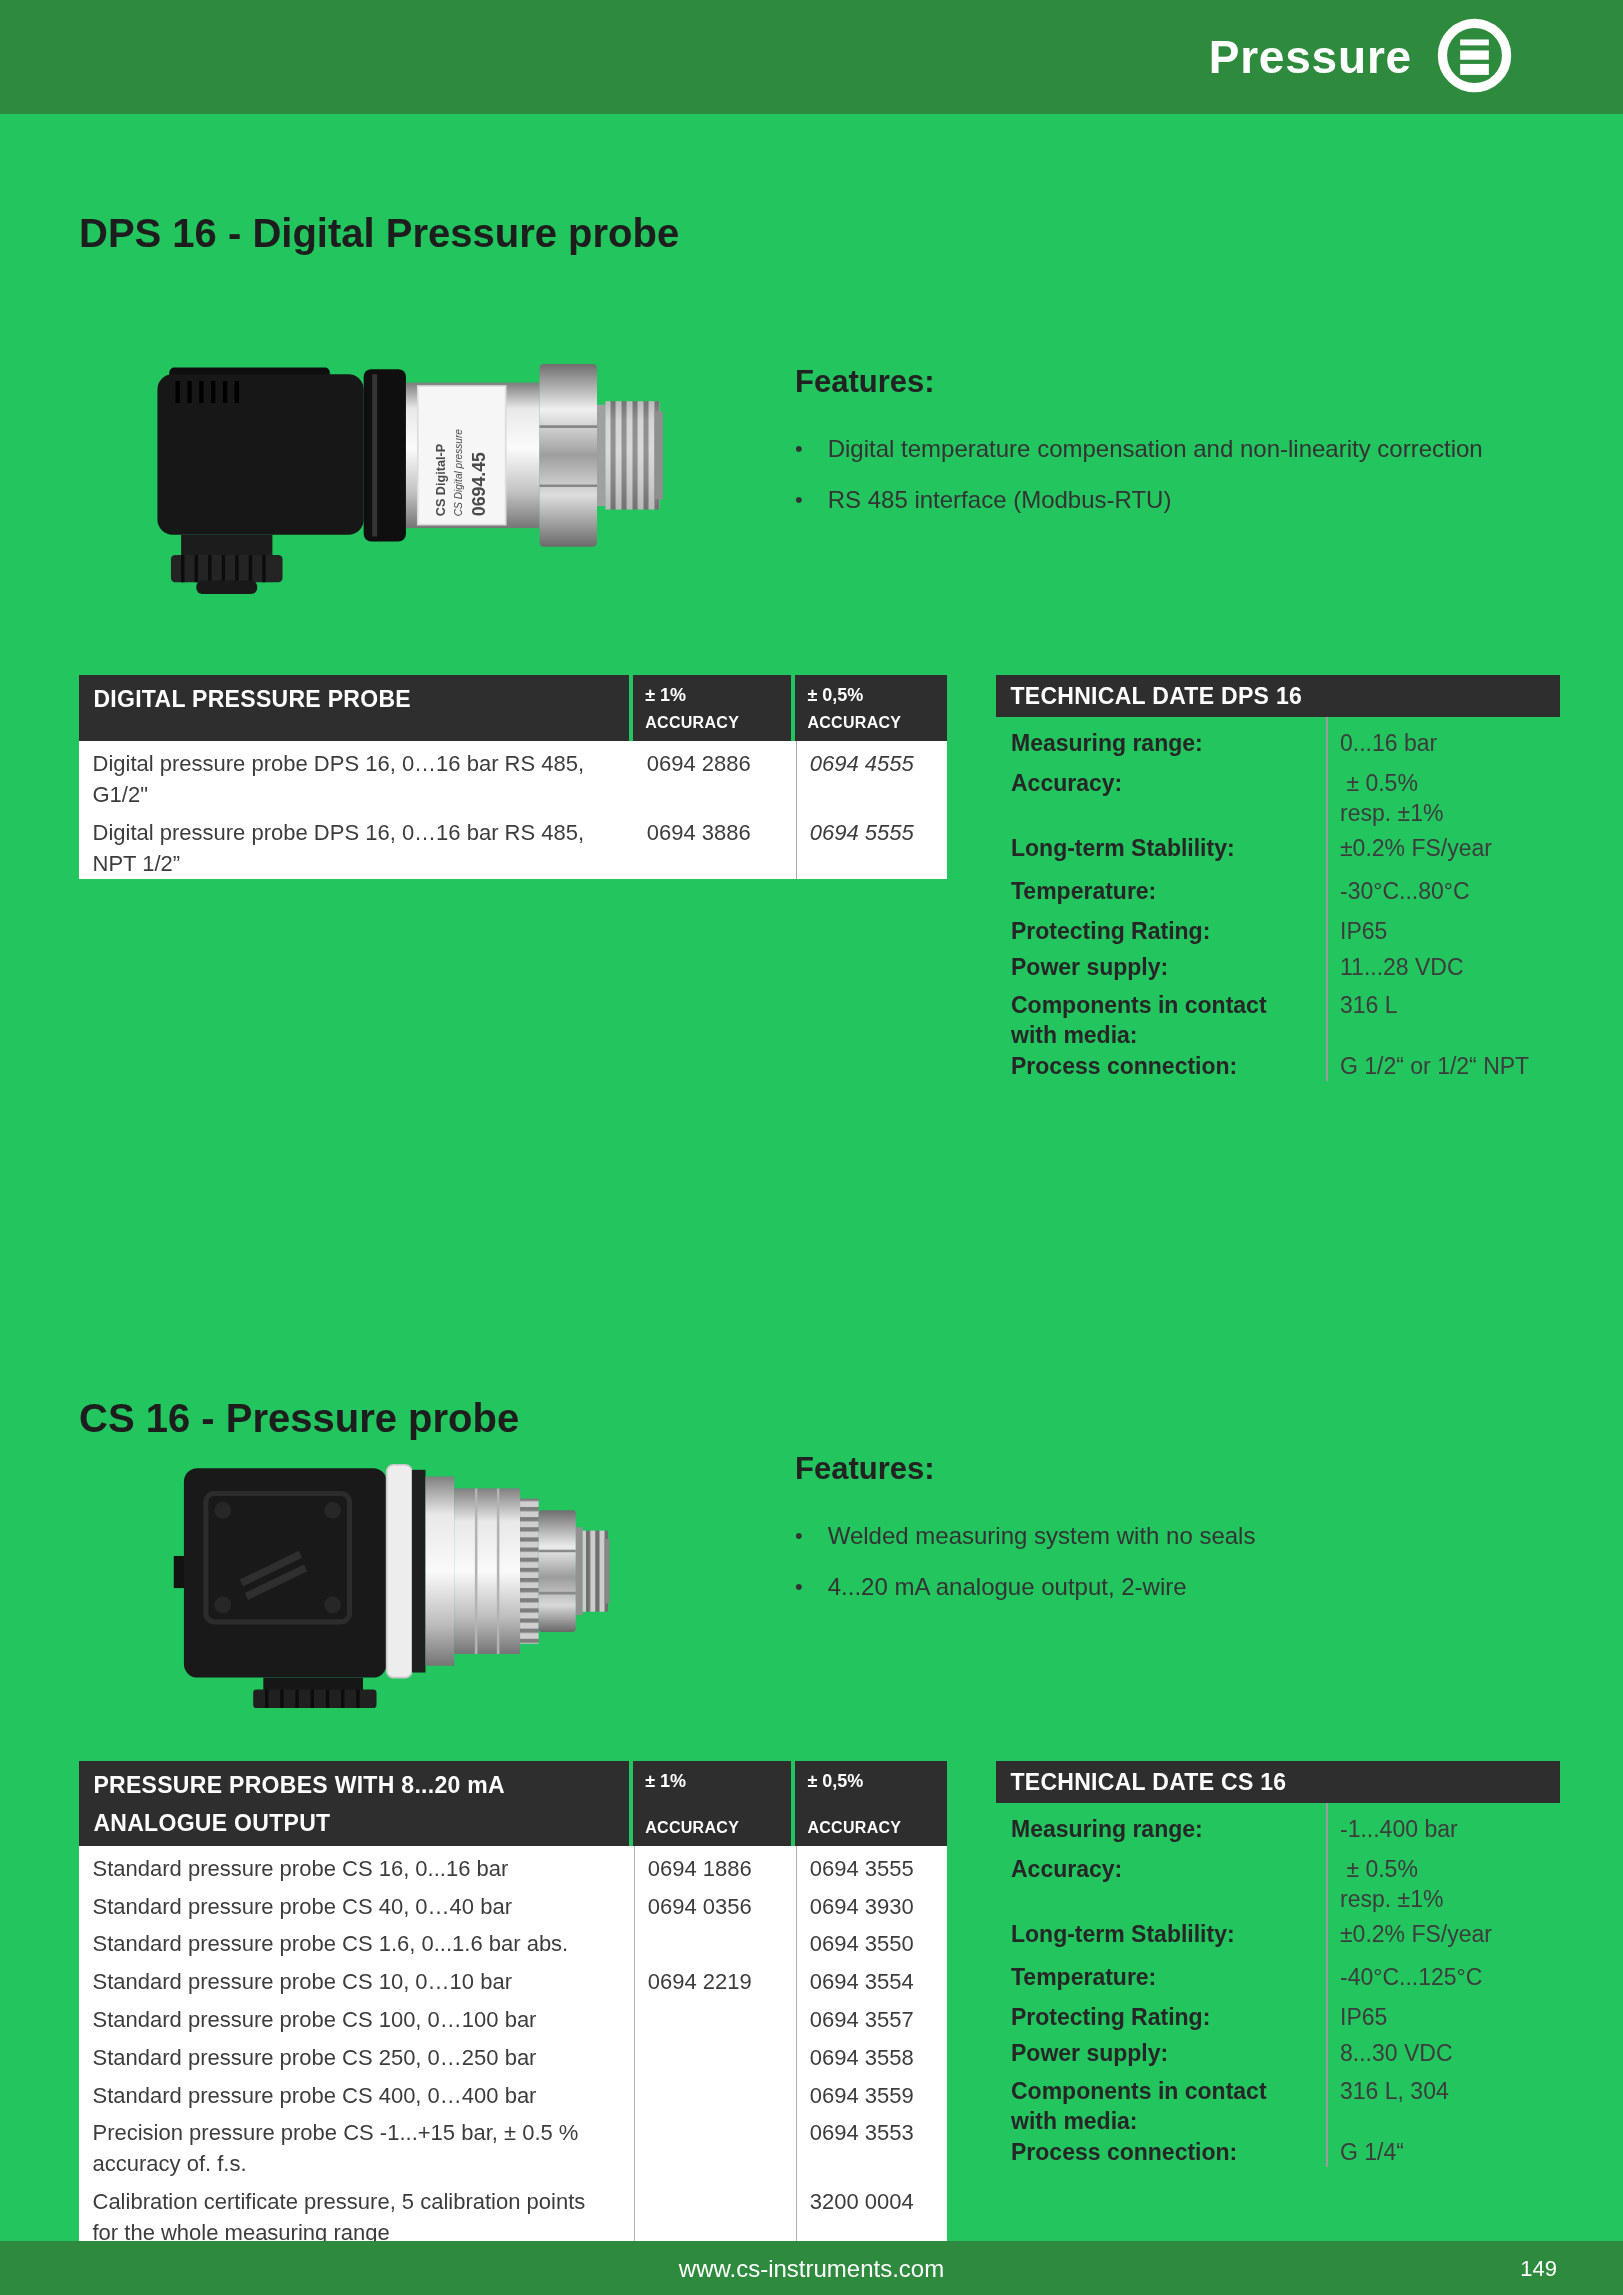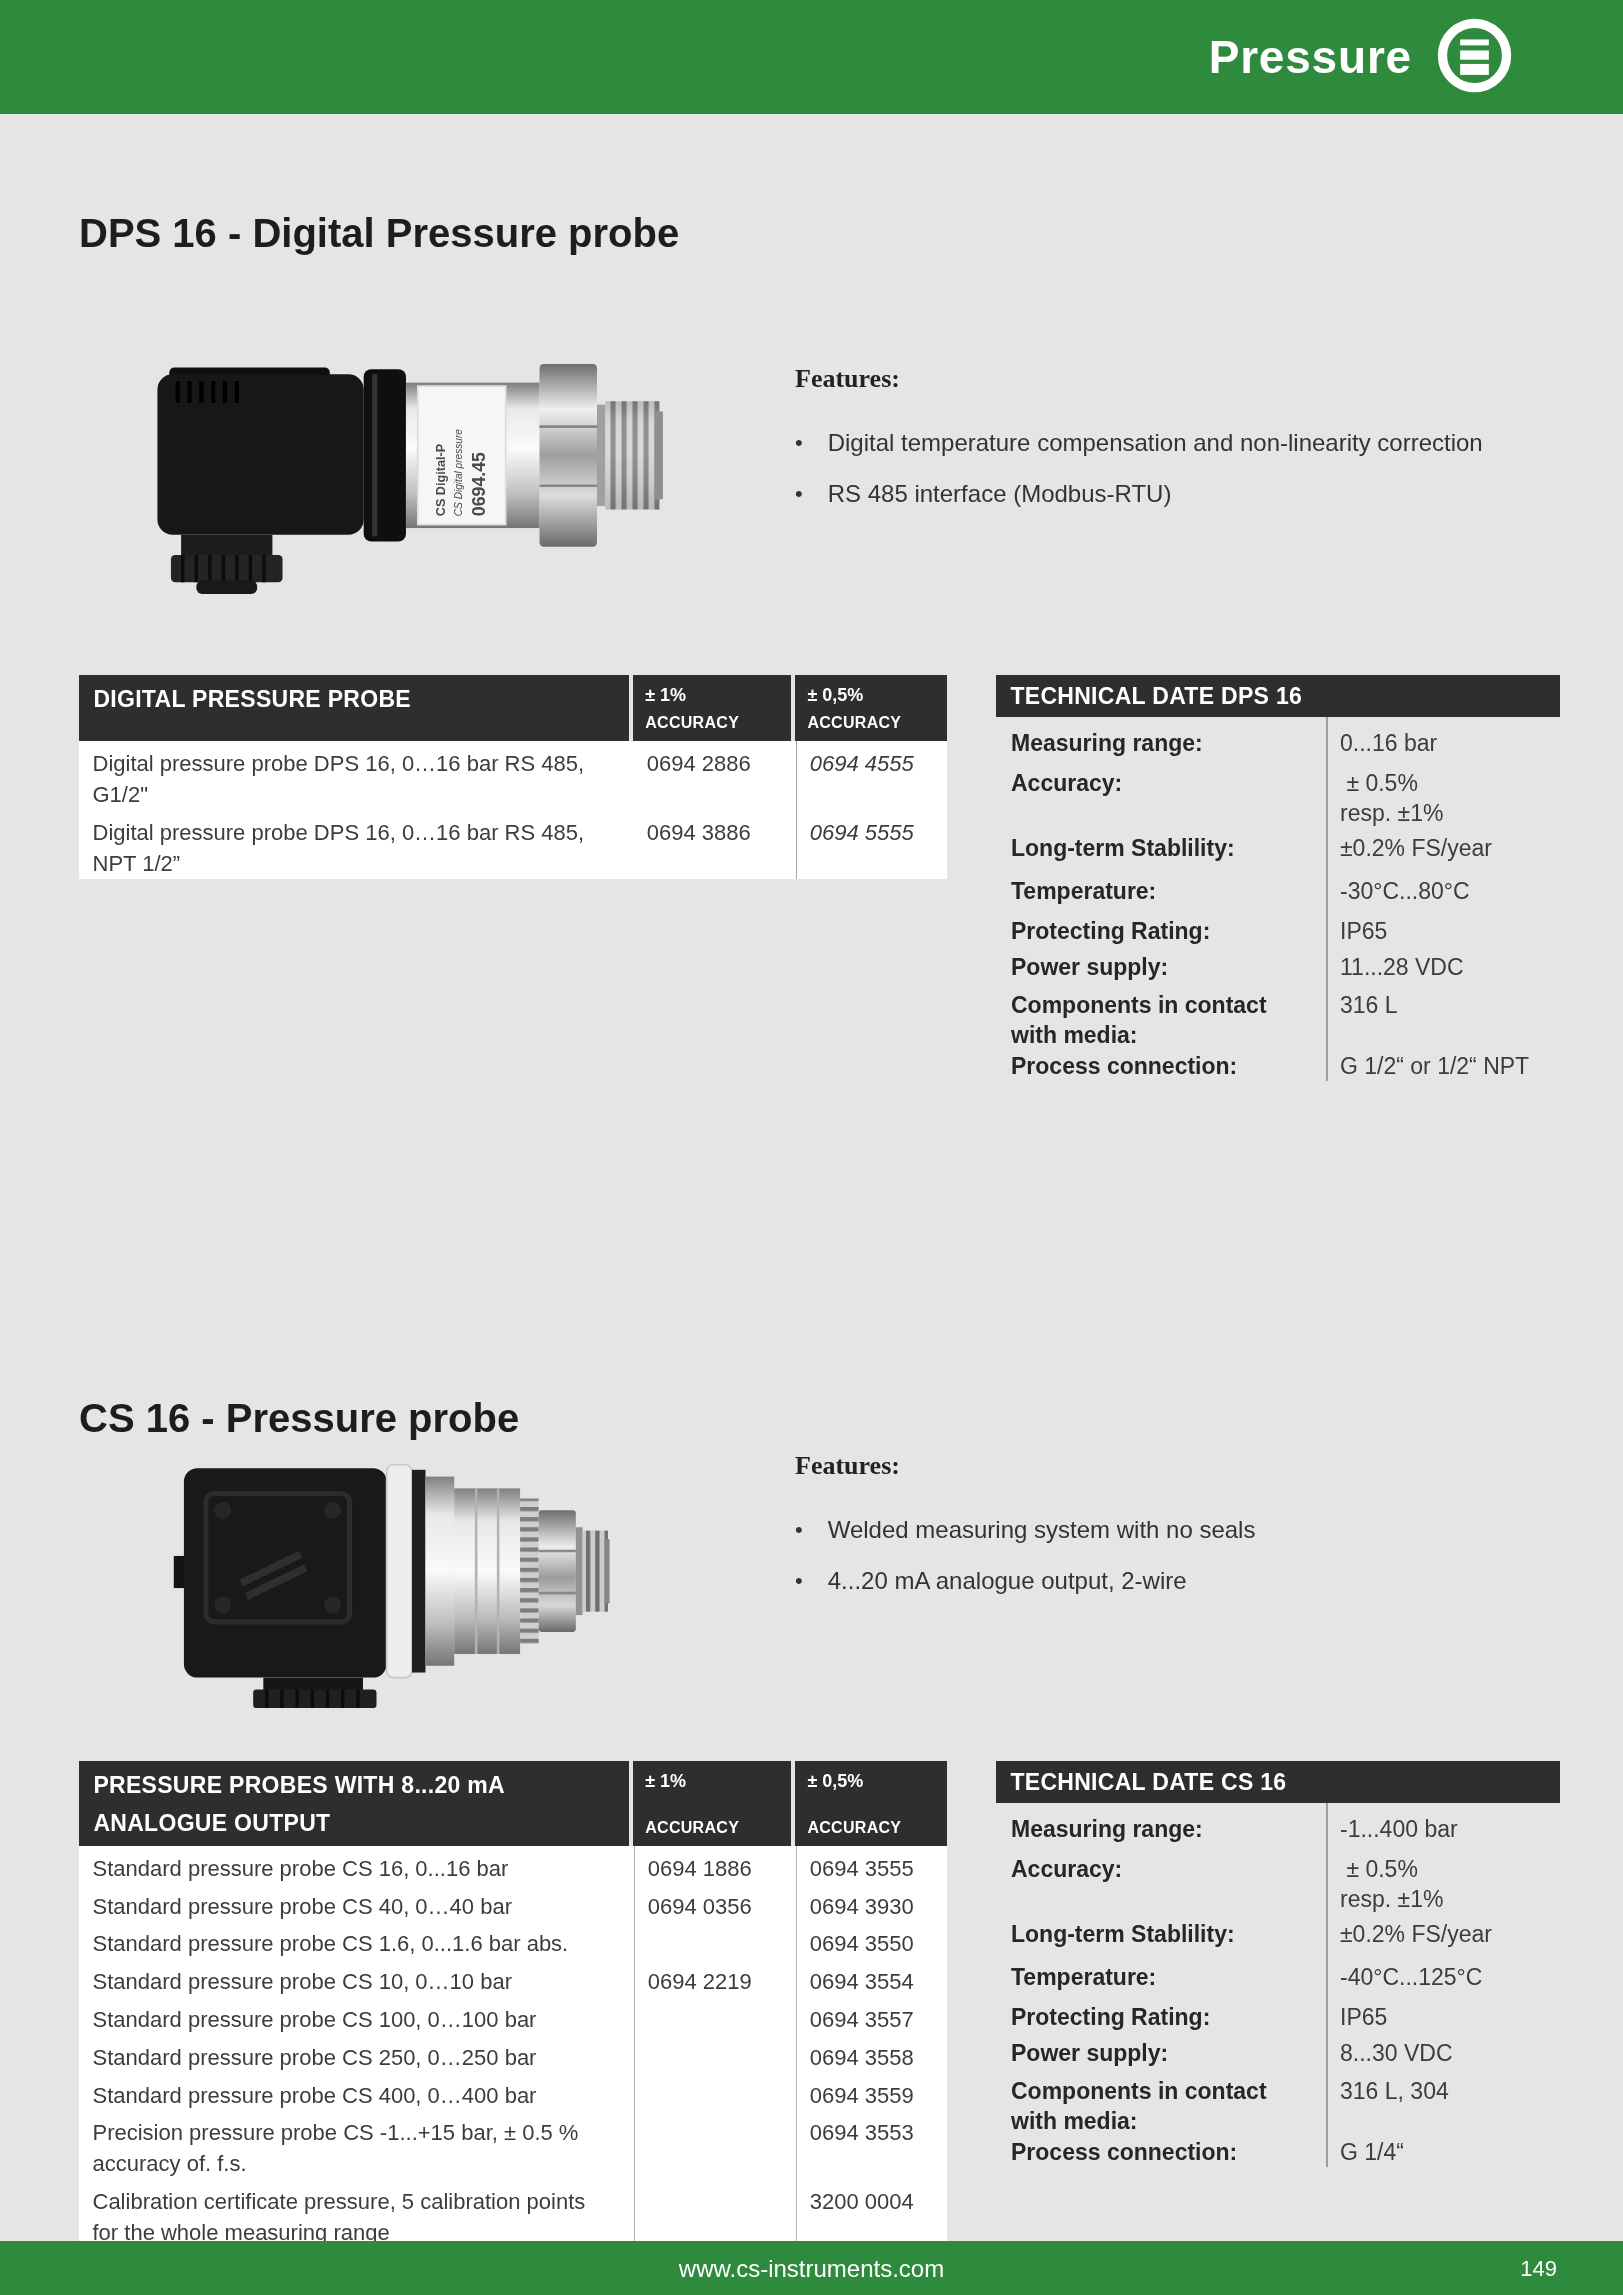--- a/index.html
+++ b/index.html
@@ -1,32 +1,32 @@
 <!DOCTYPE html>
 <html style="--green: #2e8b3d; --table-header: #2e2e2e;font-size:13.5px"><head>
 <meta charset="utf-8">
 <style>
   html,body{margin:0;padding:0;background:#ffffff;}
-  .page{position:relative;width:1623px;height:2295px;background:#e5e5e5;
+  .page{position:relative;width:1623px;height:2295px;background:#22c55e;
         font-family:"Liberation Sans", sans-serif;overflow:hidden;color:#2b2b2b;}
 
   
   .topbar{position:absolute;left:0;top:0;width:1623px;height:114px;background:var(--green,#2e8b3d);
           display:flex;align-items:center;justify-content:flex-end;gap:22px;padding-right:108px;box-sizing:border-box;}
   .topbar-title{color:#fff;font-size:46px;font-weight:bold;letter-spacing:0.8px;}
 
   
   .section-title{position:absolute;left:79px;font-size:40px;color:#1d1d1d;white-space:nowrap;}
   .section-title .model{font-weight:bold;}
   .t-dps{top:178px;} .t-cs{top:1363px;}
 
   
   .features{position:absolute;left:795px;width:702px;}
   .f-dps{top:364px;} .f-cs{top:1451px;}
-  .features-heading{font-size:26px;font-weight:bold;color:#222;margin:0 0 34px 0;font-family:Liberation Serif, serif;}
+  .features-heading{font-size:31px;font-weight:bold;color:#222;margin:0 0 34px 0;}
   .feature-item{display:flex;gap:25px;font-size:24px;color:#333;margin-bottom:22px;line-height:29px;}
   .feature-item .bullet{font-size:22px;line-height:29px;}
 
   
   .order-table{position:absolute;left:79px;width:868px;}
   .ot-dps{top:675px;} .ot-cs{top:1761px;}
   .ot-head{display:flex;gap:4.2px;}
   .ot-dps .ot-head{height:66px;} .ot-cs .ot-head{height:85px;}
   .oth-cell{background:var(--table-header,#2e2e2e);color:#fff;box-sizing:border-box;}
   .oth-c1{width:550px;display:flex;flex-direction:column;justify-content:space-between;

